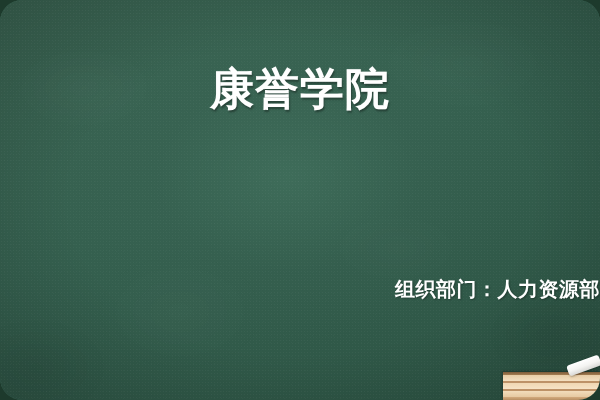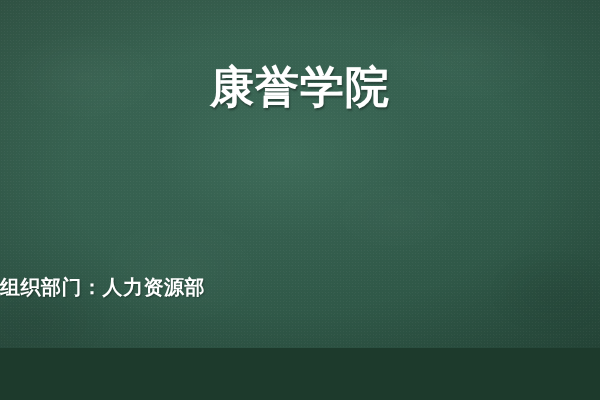--- a/index.html
+++ b/index.html
@@ -5,26 +5,27 @@
 <style>
   html, body {
     margin: 0;
     padding: 0;
     background: #1d3a2c;
   }
 
   .slide {
     position: relative;
     width: 600px;
-    height: 348px;
+    height: 400px;
     overflow: hidden;
-    font-family: Liberation Mono, monospace;
+    font-family: Liberation Serif, serif;
     
     background-color: #356050;
     user-select: none;
+    border-radius: 22px;
   }
 
   
   .board-vignette {
     position: absolute;
     inset: 0;
     background:
       radial-gradient(ellipse 58% 62% at 48% 44%,
         rgba(70,118,98,0.55) 0%,
         rgba(58,100,84,0.30) 38%,
@@ -97,21 +98,21 @@
   .title-line.line-2 {
     font-size: 46px;
     letter-spacing: 0.5px;
   }
 
   .subtitle {
     position: absolute;
     top: 276px;
     left: 0;
     right: 0;
-    text-align: left;
+    text-align: right;
     color: #ffffff;
     font-weight: 700;
     font-size: 20px;
     line-height: 26px;
     letter-spacing: 0.5px;
     white-space: pre;
     text-shadow: 1px 1px 2px rgba(0,0,0,0.32);
   }
 
   

